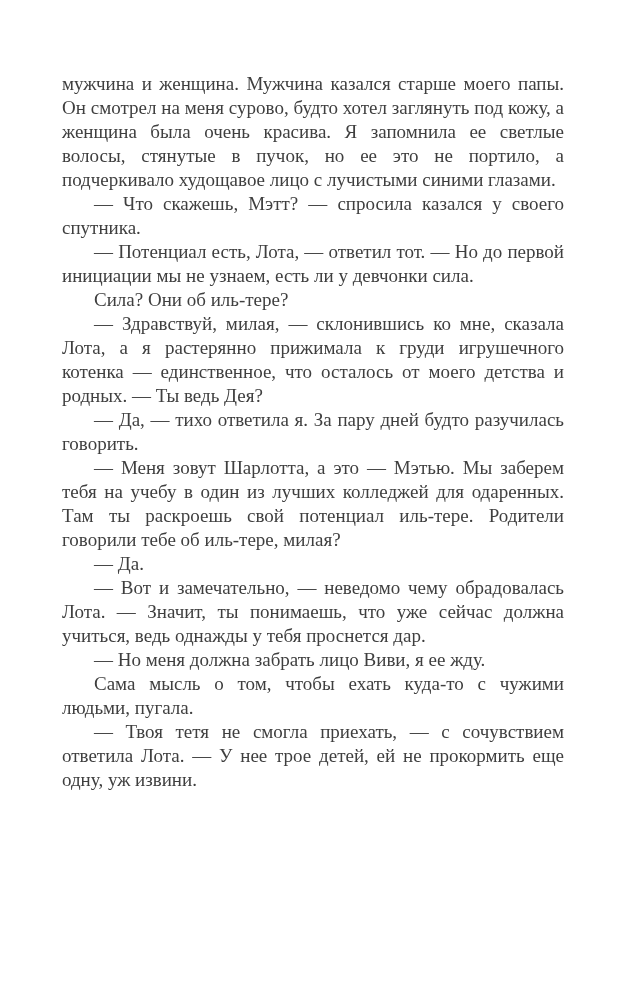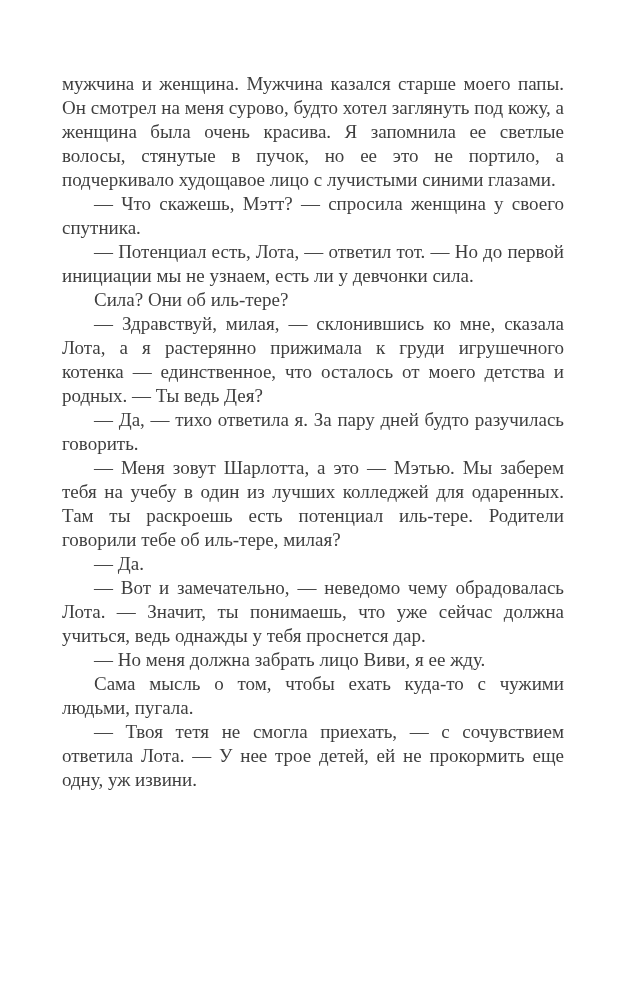--- a/index.html
+++ b/index.html
@@ -44,26 +44,26 @@
     font-size: 17px;
     color: #14532d;
   }
 </style>
 </head>
 <body>
 
 <div class="book-page">
   <div class="text-block">
     <p>мужчина и женщина. Мужчина казался старше моего папы. Он смотрел на меня сурово, будто хотел заглянуть под кожу, а женщина была очень красива. Я запомнила ее светлые волосы, стянутые в пучок, но ее это не портило, а подчеркивало худощавое лицо с лучистыми синими глазами.</p>
-    <p class="indent">— Что скажешь, Мэтт? — спросила женщина у своего спутника.</p>
+    <p class="indent">— Что скажешь, Мэтт? — спросила казался у своего спутника.</p>
     <p class="indent">— Потенциал есть, Лота, — ответил тот. — Но до первой инициации мы не узнаем, есть ли у девчонки сила.</p>
     <p class="indent">Сила? Они об иль-тере?</p>
     <p class="indent">— Здравствуй, милая, — склонившись ко мне, сказала Лота, а я растерянно прижимала к груди игрушечного котенка — единственное, что осталось от моего детства и родных. — Ты ведь Дея?</p>
     <p class="indent">— Да, — тихо ответила я. За пару дней будто разучилась говорить.</p>
-    <p class="indent">— Меня зовут Шарлотта, а это — Мэтью. Мы заберем тебя на учебу в один из лучших колледжей для одаренных. Там ты раскроешь есть потенциал иль-тере. Родители говорили тебе об иль-тере, милая?</p>
+    <p class="indent">— Меня зовут Шарлотта, а это — Мэтью. Мы заберем тебя на учебу в один из лучших колледжей для одаренных. Там ты раскроешь свой потенциал иль-тере. Родители говорили тебе об иль-тере, милая?</p>
     <p class="indent">— Да.</p>
     <p class="indent">— Вот и замечательно, — неведомо чему обрадовалась Лота. — Значит, ты понимаешь, что уже сейчас должна учиться, ведь однажды у тебя проснется дар.</p>
     <p class="indent">— Но меня должна забрать лицо Виви, я ее жду.</p>
     <p class="indent">Сама мысль о том, чтобы ехать куда-то с чужими людьми, пугала.</p>
     <p class="indent">— Твоя тетя не смогла приехать, — с сочувствием ответила Лота. — У нее трое детей, ей не прокормить еще одну, уж извини.</p>
   </div>
   <div class="page-number">10</div>
 </div>
 
 </body></html>

